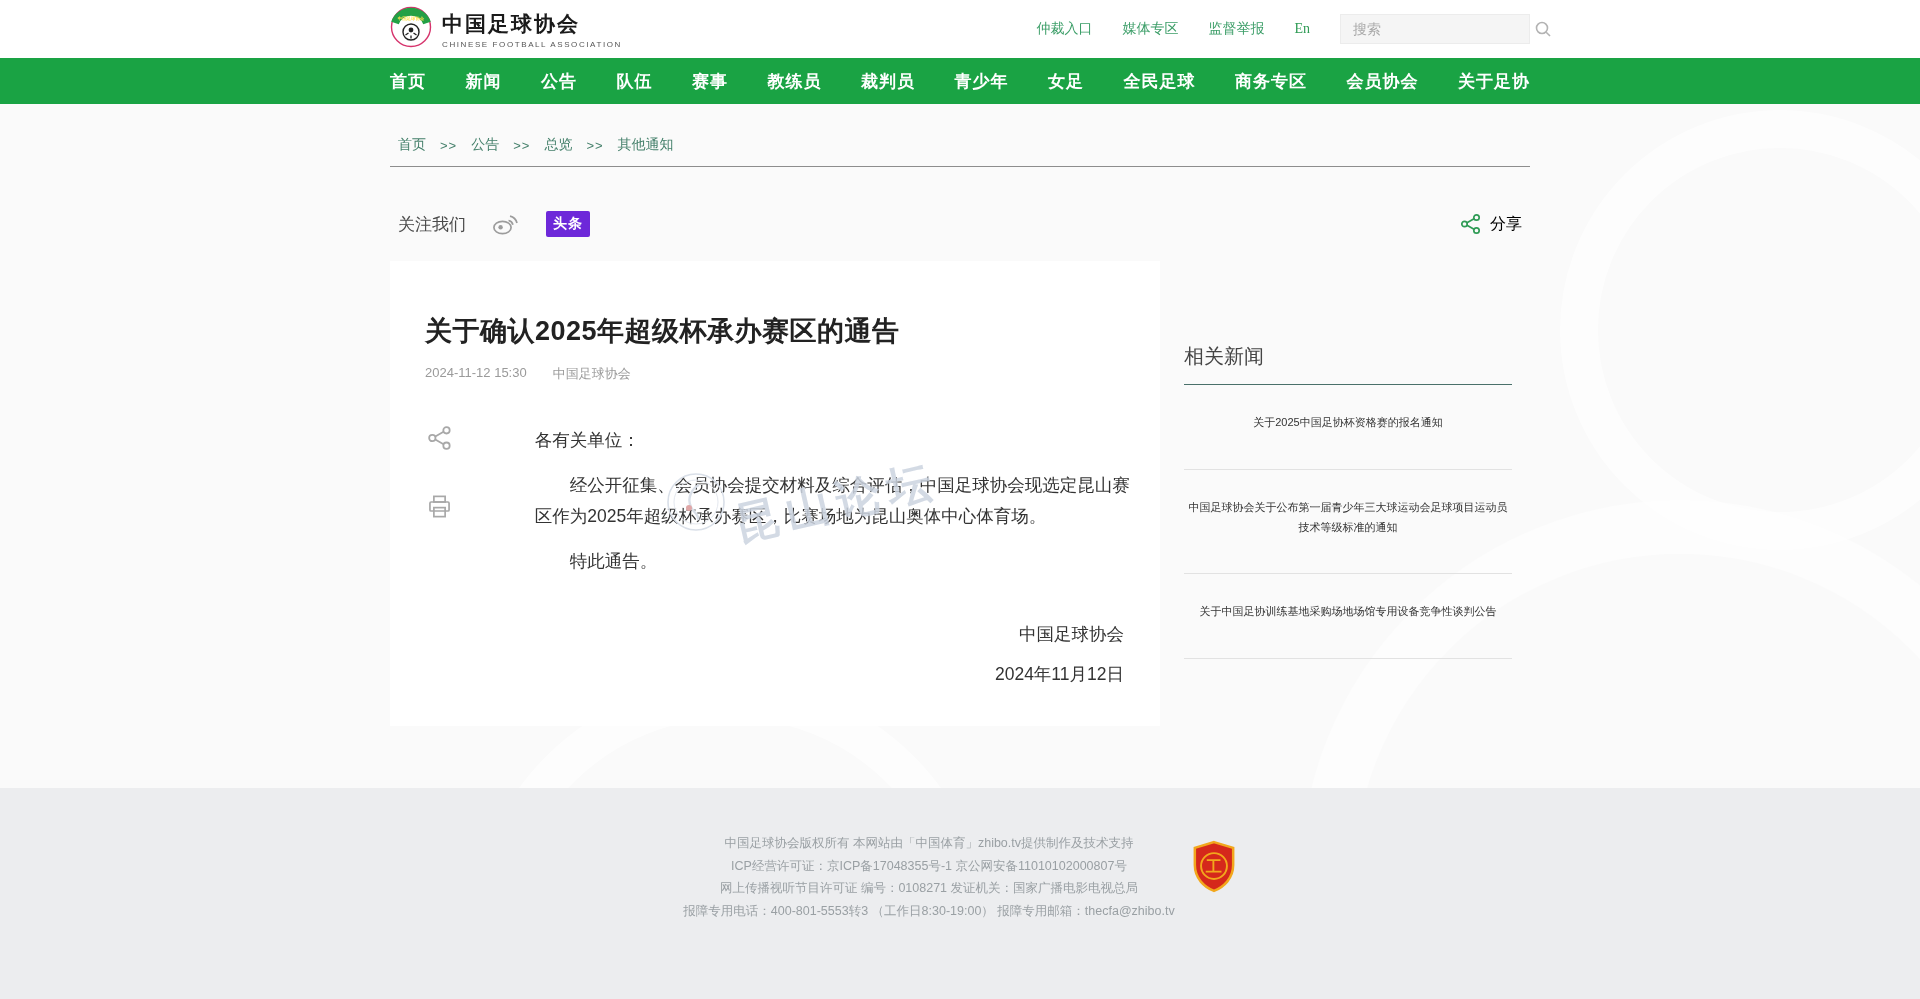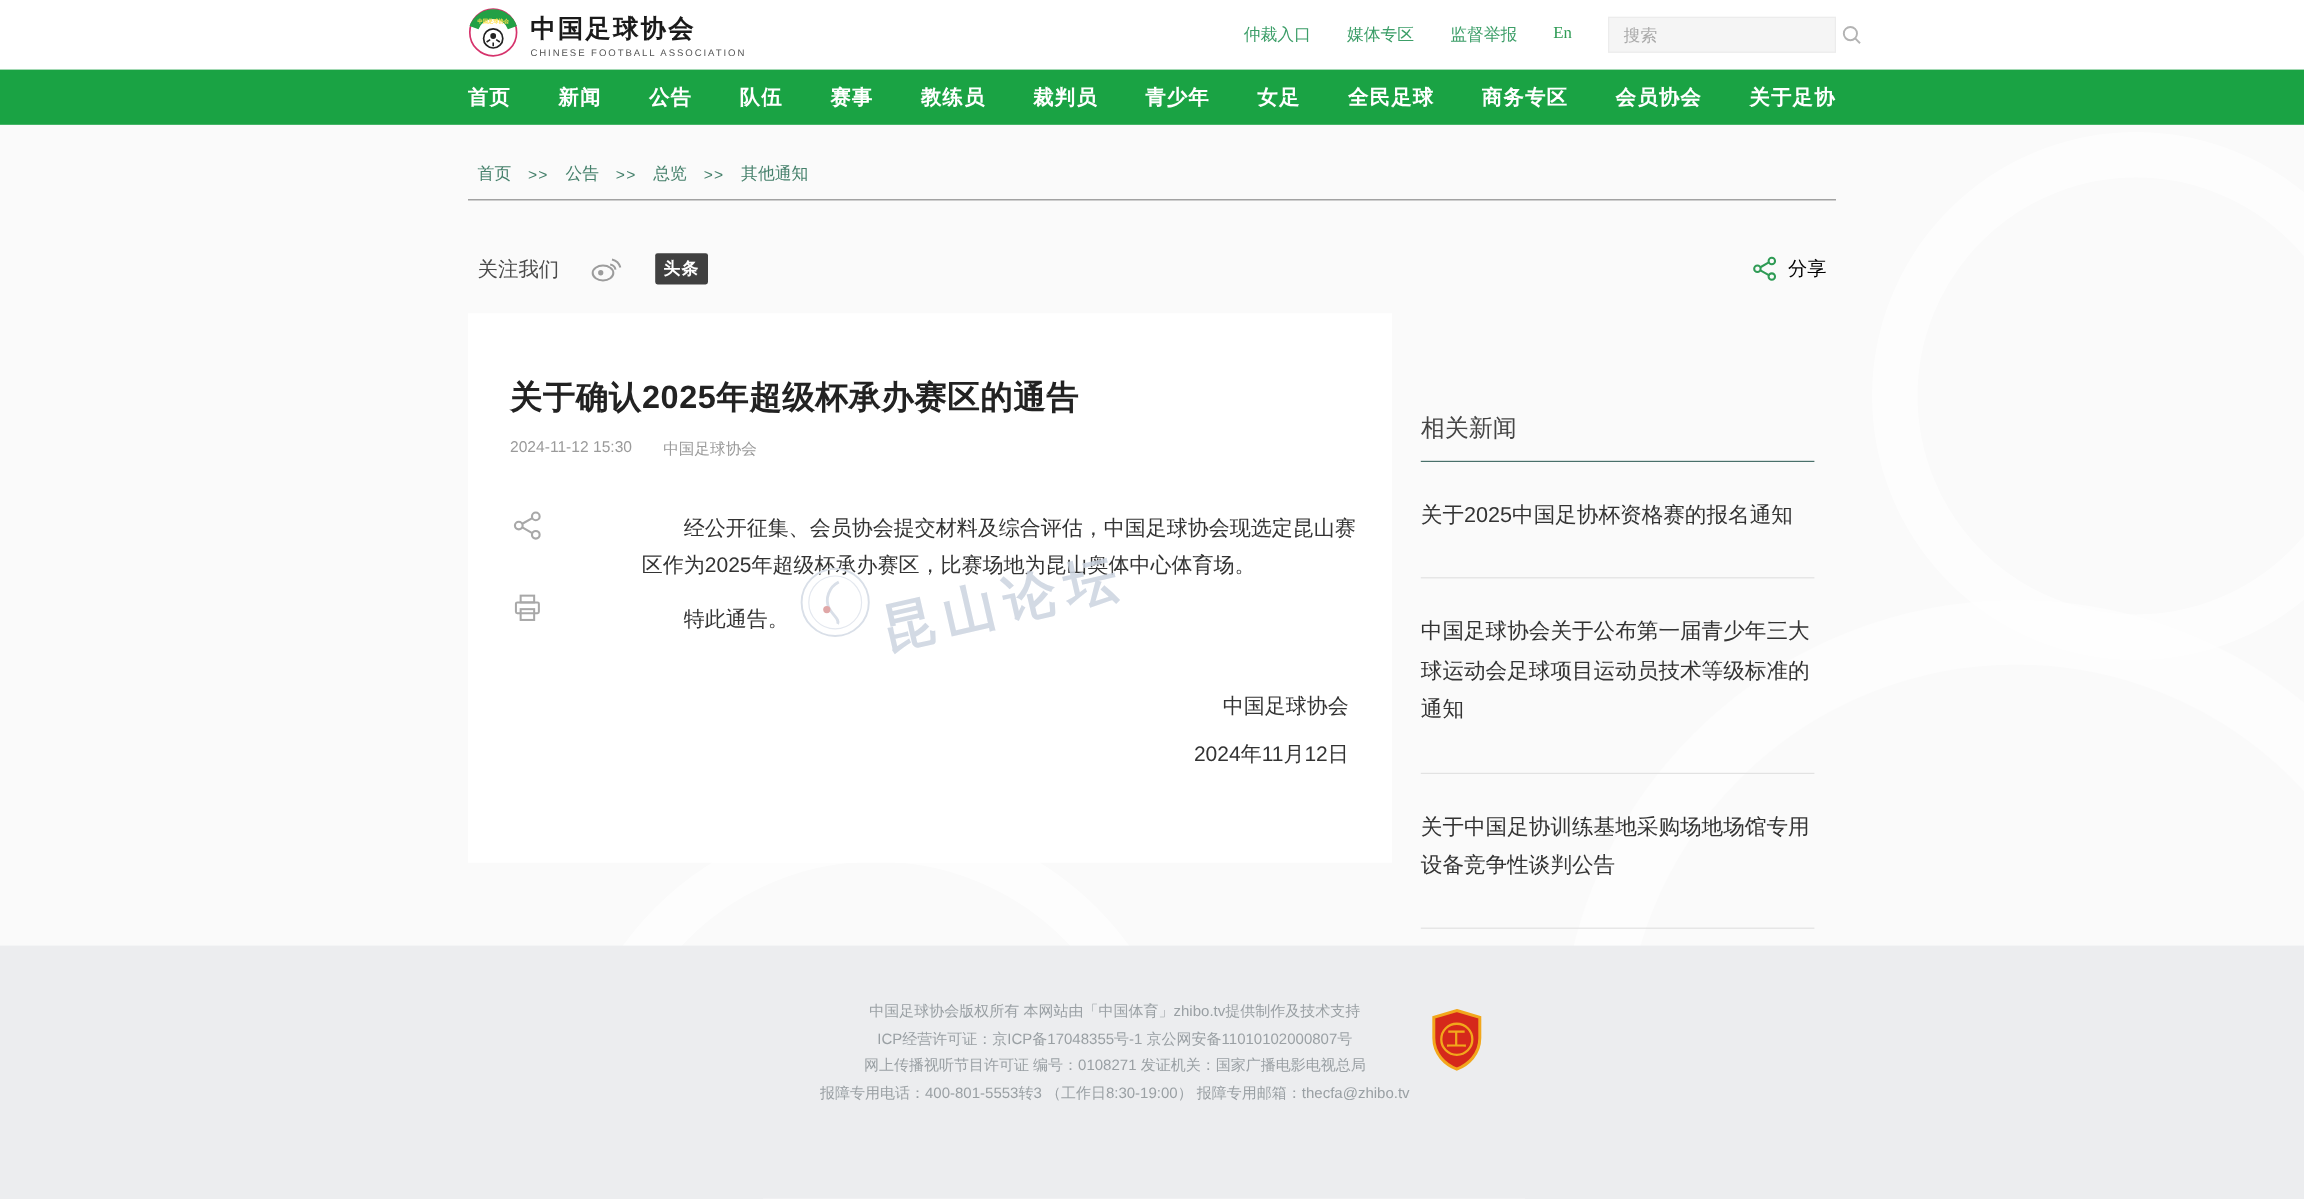--- a/index.html
+++ b/index.html
@@ -35,21 +35,21 @@
   
   .main { position:relative; z-index:1; min-height:648px; }
   .breadcrumb { padding-top:32px; }
   .breadcrumb-row { display:flex; align-items:center; gap:14px; padding:0 8px 12px 8px; border-bottom:1px solid #8d8d8d; font-size:14px; }
   .crumb { color:#45806b; }
   .crumb-sep { color:#45806b; letter-spacing:1px; font-size:13px; }
 
   .follow-row { margin-top:44px; display:flex; align-items:center; padding:0 8px; }
   .follow-label { font-size:17px; color:#4a4a4a; }
   .weibo { margin-left:26px; display:inline-flex; }
-  .toutiao { margin-left:28px; background:#404040; color:#fff; font-size:14px; font-weight:bold; padding:4px 7px; border-radius:2px; letter-spacing:1px; }
+  .toutiao { margin-left:28px; background:#6d28d9; color:#fff; font-size:14px; font-weight:bold; padding:4px 7px; border-radius:2px; letter-spacing:1px; }
   .share-btn { margin-left:auto; display:flex; align-items:center; gap:8px; color:#000000; font-size:16px; }
 
   .content-row { margin-top:24px; display:flex; align-items:flex-start; }
   .article-card { width:770px; background:#fff; min-height:458px; padding:52px 30px 40px 35px; position:relative; }
   .article-title { font-size:27px; font-weight:bold; color:#222; letter-spacing:.5px; }
   .article-meta { margin-top:16px; display:flex; gap:26px; font-size:13px; color:#9a9a9a; }
   .article-body { margin-top:42px; display:flex; }
   .tool-col { width:30px; display:flex; flex-direction:column; gap:42px; align-items:center; }
   .tool-btn { display:inline-flex; cursor:pointer; }
   .text-col { margin-left:80px; width:598px; font-size:17.5px; line-height:1.78; color:#333; }
@@ -57,21 +57,21 @@
   .indent { text-indent:2em; }
   .sign-block { margin-top:44px; padding-right:6px; text-align:right; font-size:17.5px; color:#333; }
   .sign-date { margin-top:16px; }
 
   .article-watermark { position:absolute; left:275px; top:210px; display:flex; align-items:center; gap:6px; pointer-events:none; }
   .wm-text { font-size:44px; font-weight:bold; color:#ccd4e0; transform:rotate(-13deg); letter-spacing:8px; opacity:.85; white-space:nowrap; }
 
   .sidebar { width:370px; padding:82px 18px 0 24px; }
   .related-heading { font-size:20px; color:#454545; font-weight:normal; }
   .related-underline { margin-top:14px; border-bottom:1px solid #49706a; }
-  .related-item { padding:28px 0 36px; border-bottom:1px solid #e2e2e2; font-size:18px; line-height:1.8; color:#333; display:block; }
+  .related-item { padding:28px 0 36px; border-bottom:1px solid #e2e2e2; font-size:11px; line-height:1.8; color:#333; display:block;text-align:center; }
 
   
   .footer { position:absolute; left:0; top:788px; width:1920px; height:247px; background:#ecedef; z-index:1; }
   .footer-inner { padding-top:44px; display:flex; justify-content:center; align-items:flex-start; gap:16px; }
   .footer-lines { text-align:center; font-size:12.5px; color:#9aa0a4; line-height:22.5px; }
   .footer-badge { margin-top:8px; }
 </style>
 </head>
 <body>
 
@@ -193,20 +193,21 @@
             </a>
             <a class="tool-btn">
               <svg width="27" height="27" viewBox="0 0 24 24" fill="none" stroke="#a8a8a8" stroke-width="1.5">
                 <rect x="7" y="3" width="10" height="5"></rect>
                 <rect x="3.5" y="8" width="17" height="8" rx="1"></rect>
                 <rect x="7" y="13" width="10" height="8"></rect>
               </svg>
             </a>
           </div>
           <div class="text-col">
+            <p>各有关单位：</p>
             <p class="indent">经公开征集、会员协会提交材料及综合评估，中国足球协会现选定昆山赛区作为2025年超级杯承办赛区，比赛场地为昆山奥体中心体育场。</p>
             <p class="indent">特此通告。</p>
           </div>
         </div>
 
         <div class="sign-block">
           <div>中国足球协会</div>
           <div class="sign-date">2024年11月12日</div>
         </div>
 

